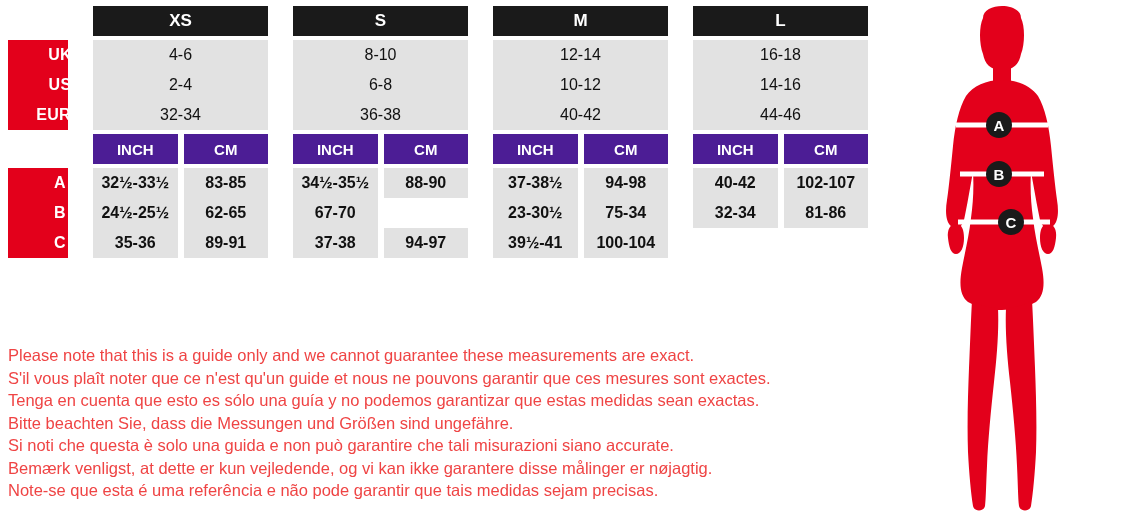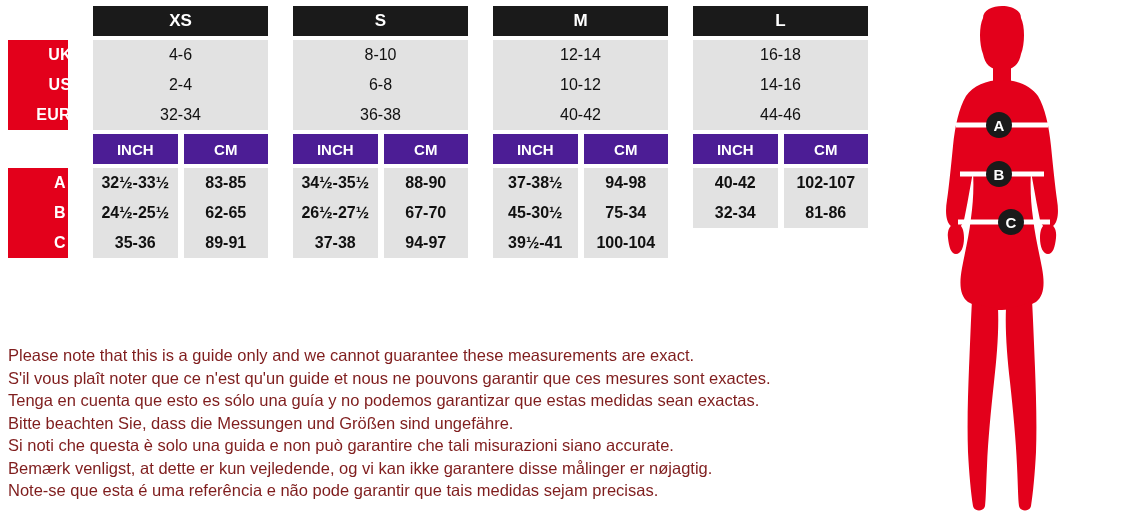--- a/index.html
+++ b/index.html
@@ -116,21 +116,21 @@
   .notes {
     position: absolute;
     left: 8px;
     top: 345px;
     width: 880px;
   }
   .notes p {
     margin: 0 0 1px 0;
     font-size: 16.5px;
     line-height: 21.5px;
-    color: #7f1d1d;
+    color: #ef4444;
   }
 
   
   .figure {
     position: absolute;
     right: 0px;
     top: 0px;
     width: 268px;
     height: 516px;
   }
@@ -239,25 +239,24 @@
       </div>
     </div>
 
     <div class="size-grid">
       <div class="rowlabel">B</div>
       <div class="pair">
         <div>24½-25½</div>
         <div>62-65</div>
       </div>
       <div class="pair">
-        <div>26½-27½</div>
         <div>67-70</div>
       </div>
       <div class="pair">
-        <div>45-30½</div>
+        <div>23-30½</div>
         <div>75-34</div>
       </div>
       <div class="pair">
         <div>32-34</div>
         <div>81-86</div>
       </div>
     </div>
 
     <div class="size-grid">
       <div class="rowlabel">C</div>

